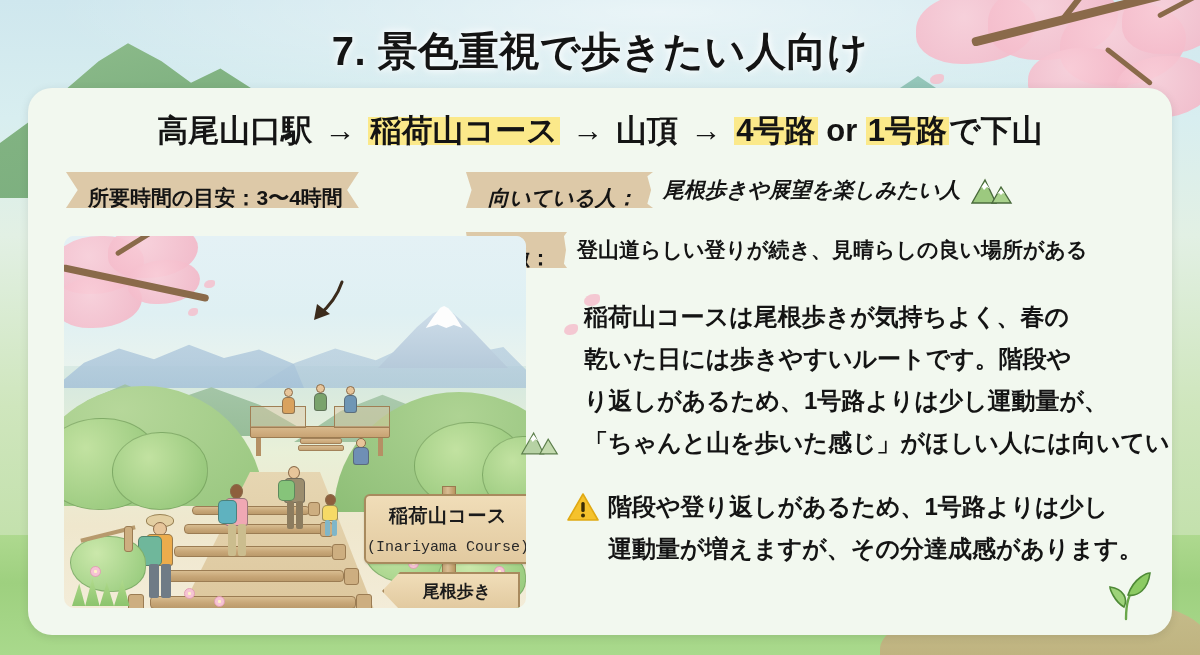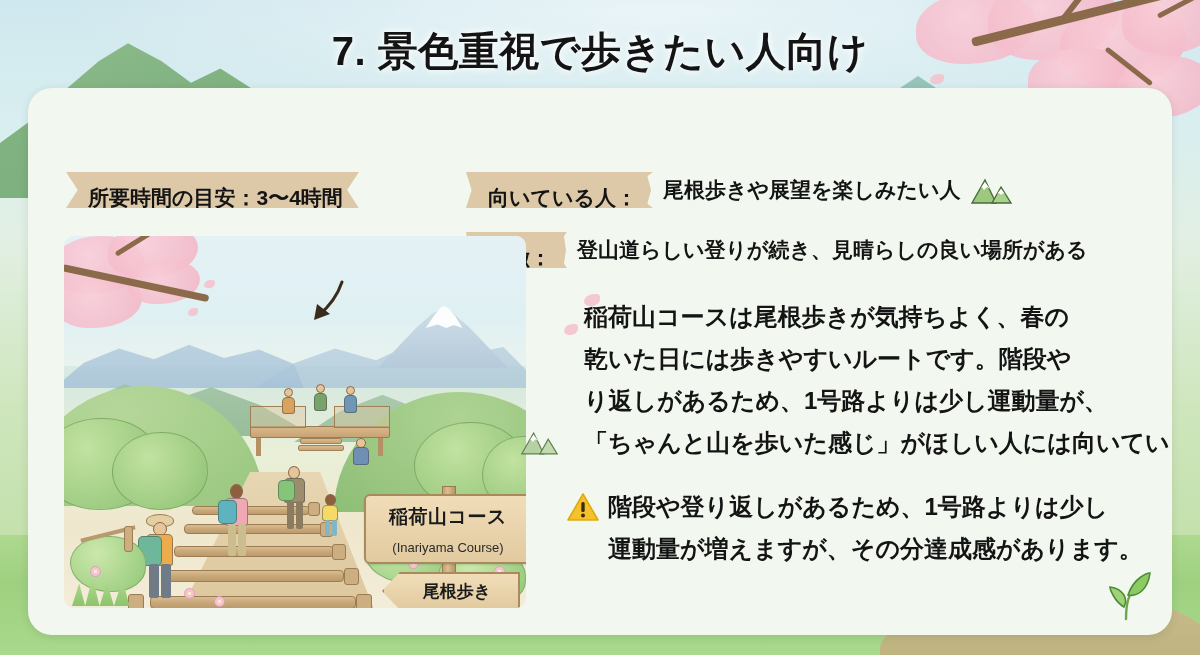--- a/index.html
+++ b/index.html
@@ -201,21 +201,21 @@
     border: 1px solid #997a50;
   }
   .sign-board {
     position: absolute; left: 300px; top: 258px; width: 168px; height: 70px;
     background: linear-gradient(to bottom, #f0ddb8, #e2caa0);
     border: 2px solid #a88a5e; border-radius: 6px;
     display: flex; flex-direction: column; align-items: center; justify-content: center;
     box-shadow: 0 1px 2px rgba(0,0,0,.12);
   }
   .sign-board .l1 { font-size: 19px; font-weight: bold; color: #1b1b1b; letter-spacing: .5px; }
-  .sign-board .l2 { font-size: 13px; color: #2a2a2a; margin-top: 10px; }
+  .sign-board .l2 { font-size: 15px; color: #2a2a2a; margin-top: 10px; font-family: Liberation Mono, monospace; }
   .sign-arrow {
     position: absolute; left: 318px; top: 336px; width: 138px; height: 38px;
     background: linear-gradient(to bottom, #f0ddb8, #e2caa0);
     border: 2px solid #a88a5e;
     clip-path: polygon(0% 50%, 13% 0%, 100% 0%, 100% 100%, 13% 100%);
     display: flex; align-items: center; justify-content: center;
   }
   .sign-arrow span { font-size: 17px; font-weight: bold; color: #1b1b1b; margin-left: 12px; }
 
   .arrow-ann { position: absolute; left: 244px; top: 44px; width: 40px; height: 42px; }
@@ -270,24 +270,27 @@
     <div class="grass-blob" style="left:1010px;top:26px; width:150px; height:56px; background:#9fd183;"></div>
     <div class="grass-tuft" style="position:absolute; left:510px; top:4px; width:120px; height:48px;"></div>
     <div class="grass-tuft" style="position:absolute; left:1050px; top:2px; width:120px; height:52px;"></div>
     <div class="grass-tuft" style="position:absolute; left:120px; top:6px; width:100px; height:44px;"></div>
   </div>
 
   <div class="title">7. 景色重視で歩きたい人向け</div>
 
   <div class="card">
 
+    <div class="route">
+      <span>高尾山口駅</span><span class="arrow"> → </span><span class="hl">稲荷山コース</span><span class="arrow"> → </span><span>山頂</span><span class="arrow"> → </span><span class="hl">4号路</span><span> or </span><span class="hl">1号路</span><span>で下山</span>
+    </div>
 
     <div class="ribbon" style="left:38px; top:84px;">所要時間の目安：3〜4時間</div>
 
-    <div class="meta-row" style="left:438px; top:84px;">
+    <div class="meta-row" style="left:438px; top:84px;font-style:italic;">
       <div class="ribbon ribbon-only" style="position:relative; left:0; top:0;">向いている人：</div>
       <div class="meta-text">尾根歩きや展望を楽しみたい人</div>
       <svg class="mini-mtn" style="position:relative; margin-left:10px;" viewBox="0 0 44 30">
         <path d="M2 28 L15 5 L26 28 Z" fill="#9cc97f" stroke="#4a6b3c" stroke-width="1.4"></path>
         <path d="M22 28 L31 12 L41 28 Z" fill="#a9d28c" stroke="#4a6b3c" stroke-width="1.4"></path>
         <path d="M10 14 L15 7 L20 14 L17 12 L14 15 L12 12 Z" fill="#ffffff"></path>
         <path d="M27 19 L31 14 L35 19 L33 18 L31 20 L29 18 Z" fill="#ffffff"></path>
       </svg>
     </div>
 

